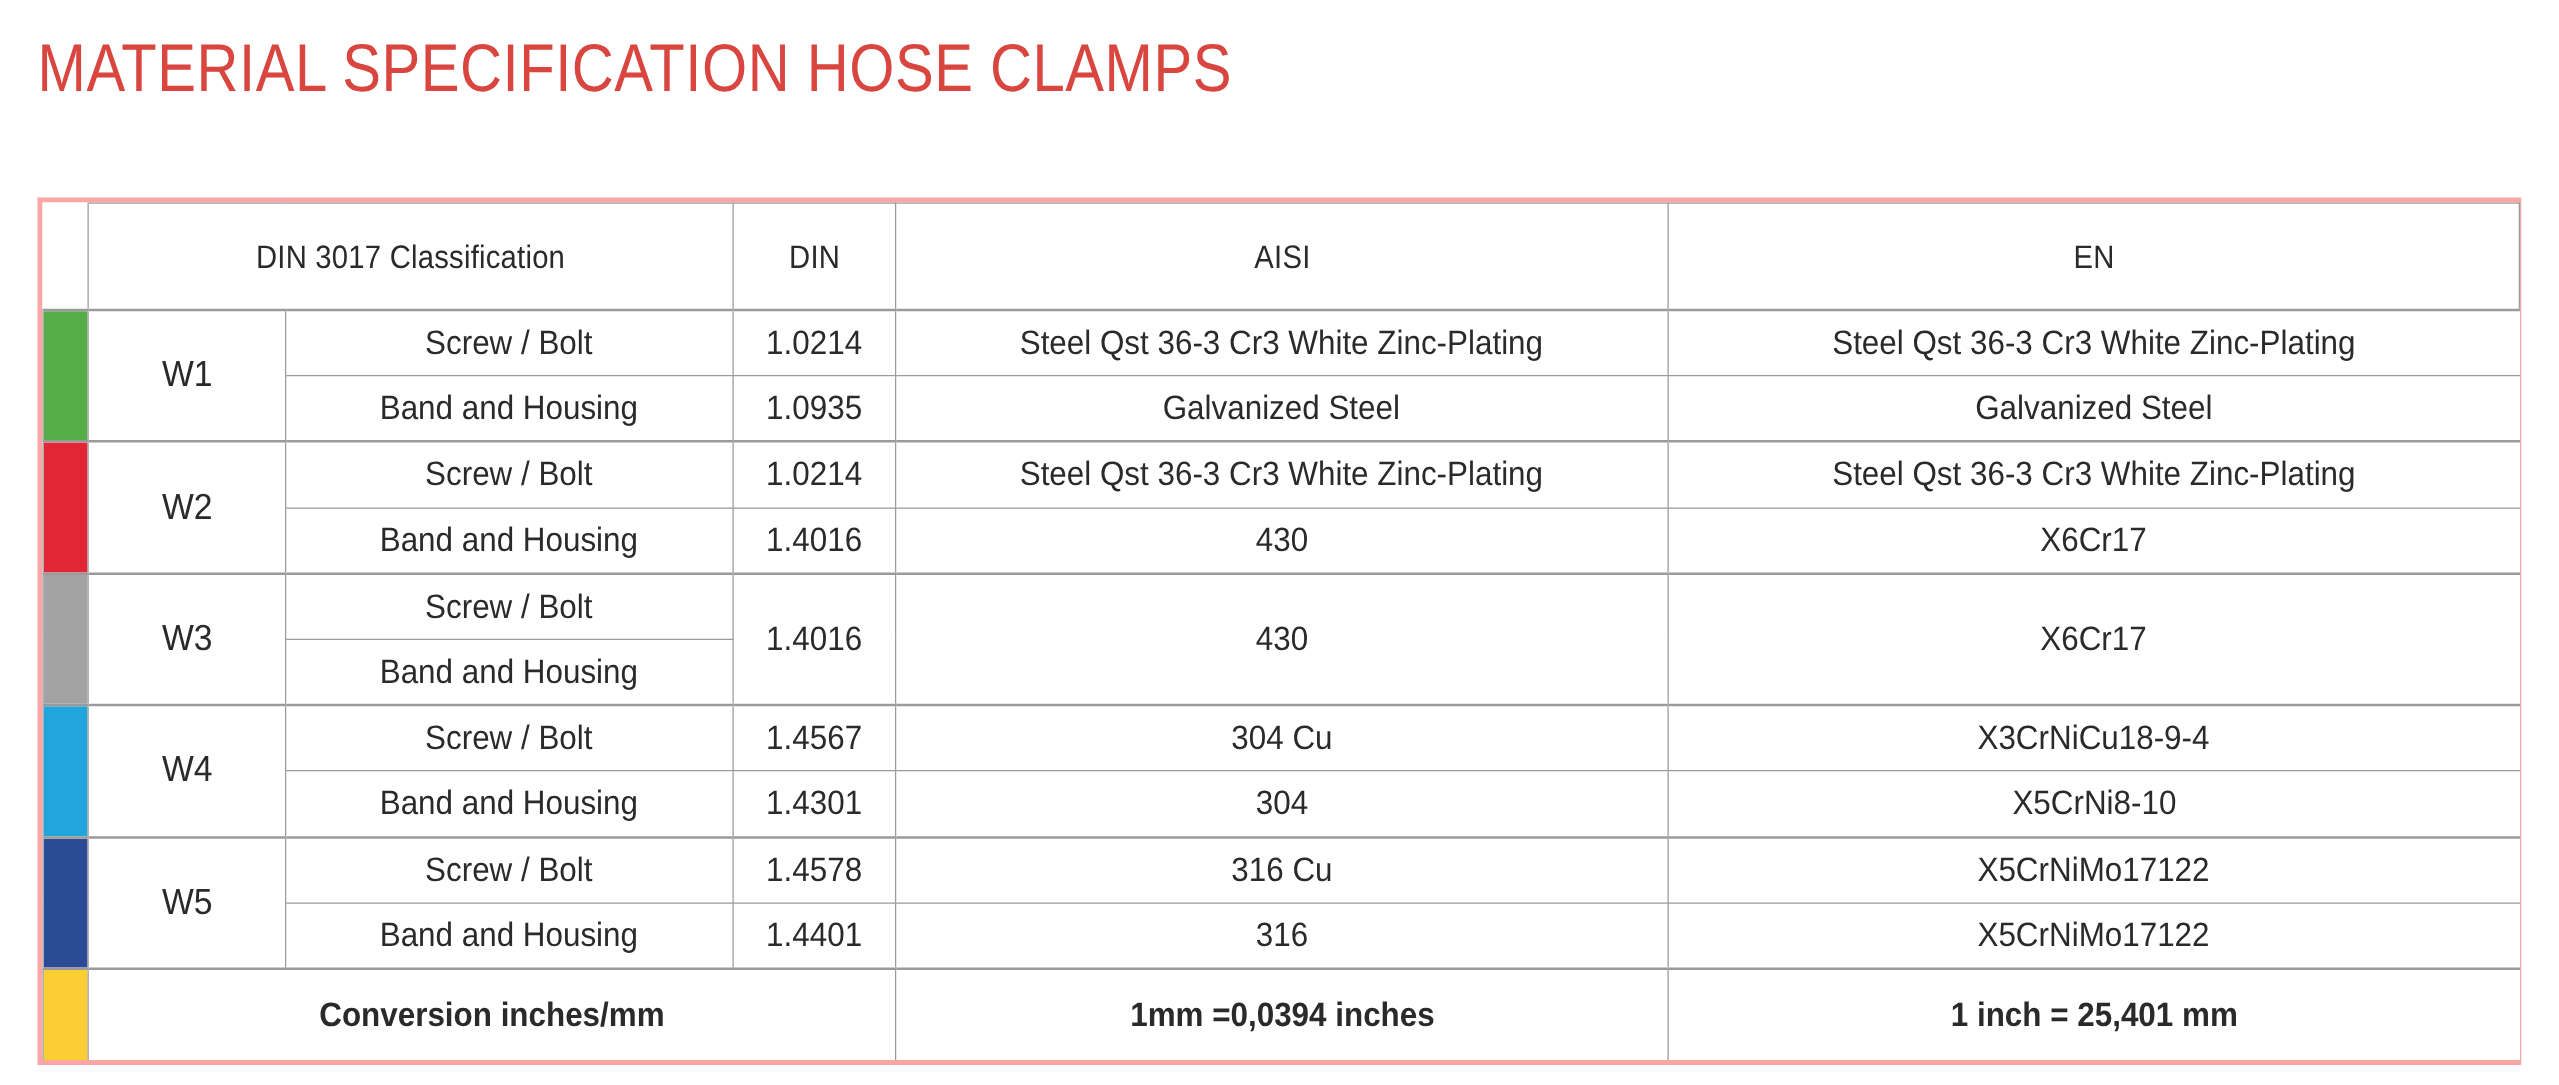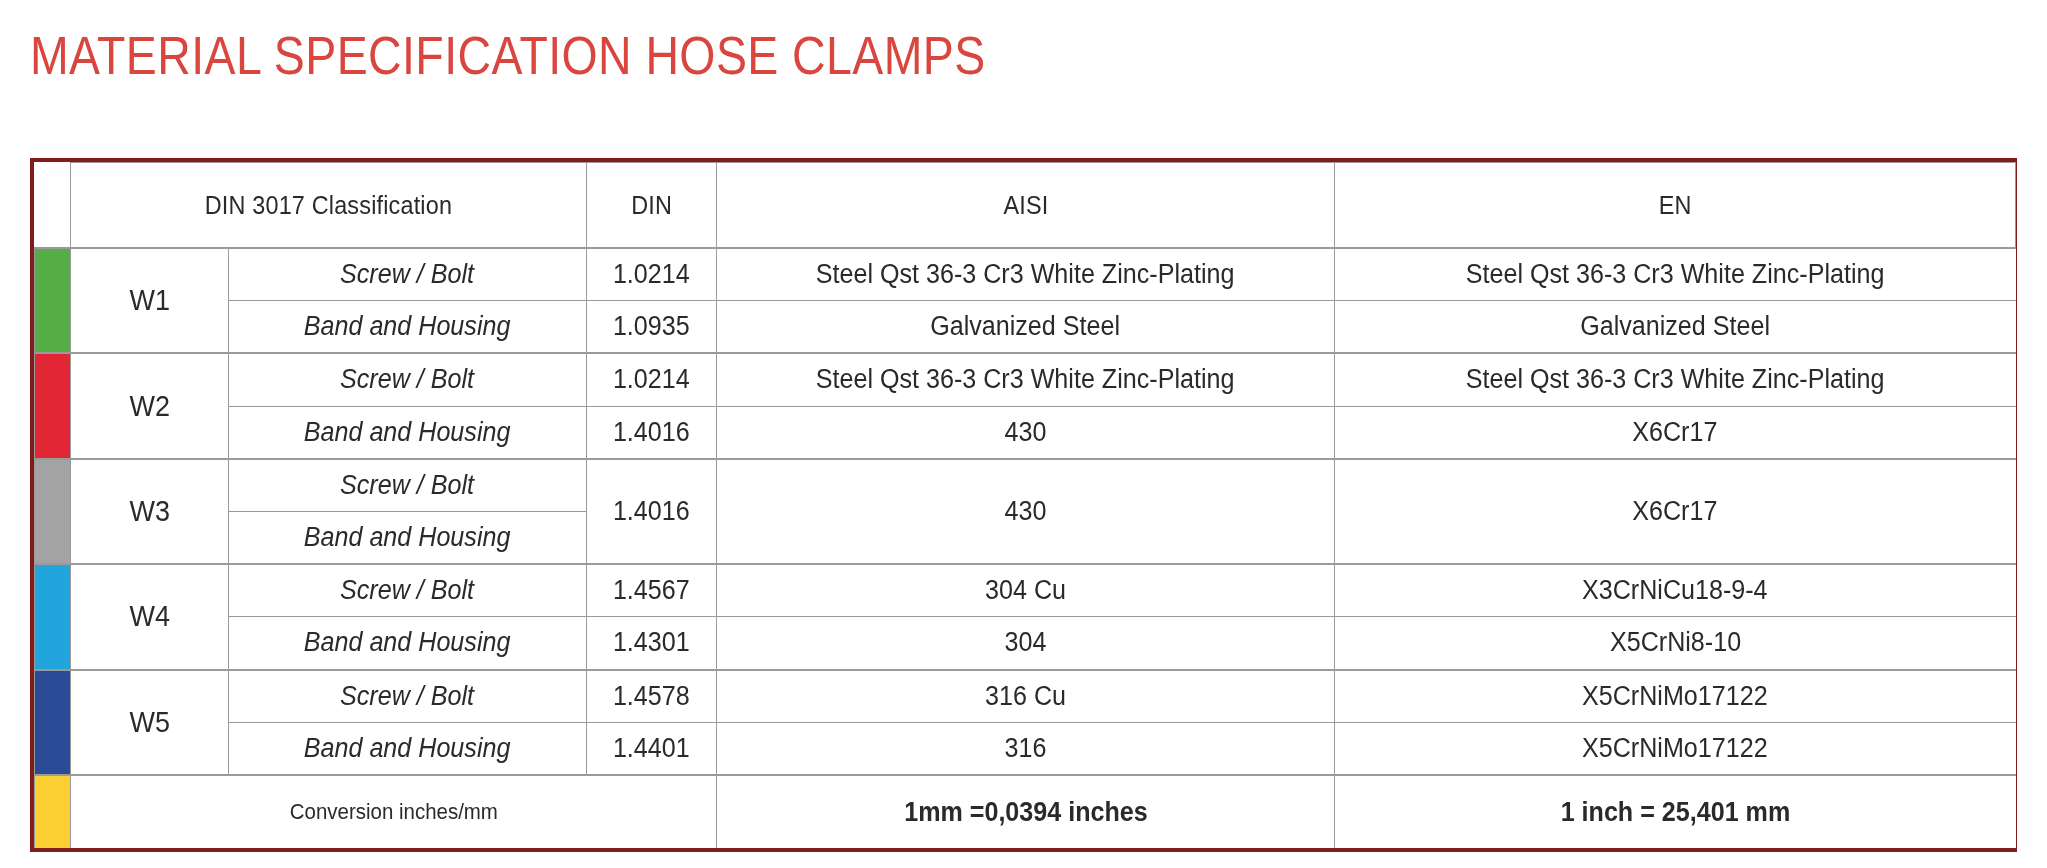--- a/index.html
+++ b/index.html
@@ -37,21 +37,21 @@
     transform-origin: left top;
   }
 
   
   .table-wrap {
     position: absolute;
     left: 30px;
     top: 158px;
     width: 1987px;
     height: 694px;
-    border: 4px solid #7f1d1d;
+    border: 4px solid #fca5a5;
     box-sizing: border-box;
     background: #0f172a;
   }
 
   table.spec {
     width: 100%;
     height: 100%;
     border-collapse: collapse;
     table-layout: fixed;
     background: #fff;
@@ -123,35 +123,34 @@
   td.cell .txt {
     display: inline-block;
     transform: scaleX(0.93);
     white-space: nowrap;
   }
   td.wlabel .txt {
     font-size: 29px;
   }
   td.part {
     font-size: 27px;
-    font-style: italic;
   }
 
   
   tr.sub-top td.part { border-bottom: 1px solid #9a9a9a; }
 
   
   tr.block-start > td { border-top: 2px solid #9a9a9a; }
 
   
   tr.conversion td {
     height: 72px;
     border-bottom: none;
   }
-  tr.conversion td.conv-label { font-size: 22px; }
+  tr.conversion td.conv-label { font-size: 27px; font-weight: bold; }
   tr.conversion td.conv-val { font-size: 27px; font-weight: bold; }
   tr.conversion td.swatch { border-bottom: none; }
 
   tbody tr td:last-child { border-right: none; }
 </style>
 </head>
 <body>
 
 <div class="page">
 

